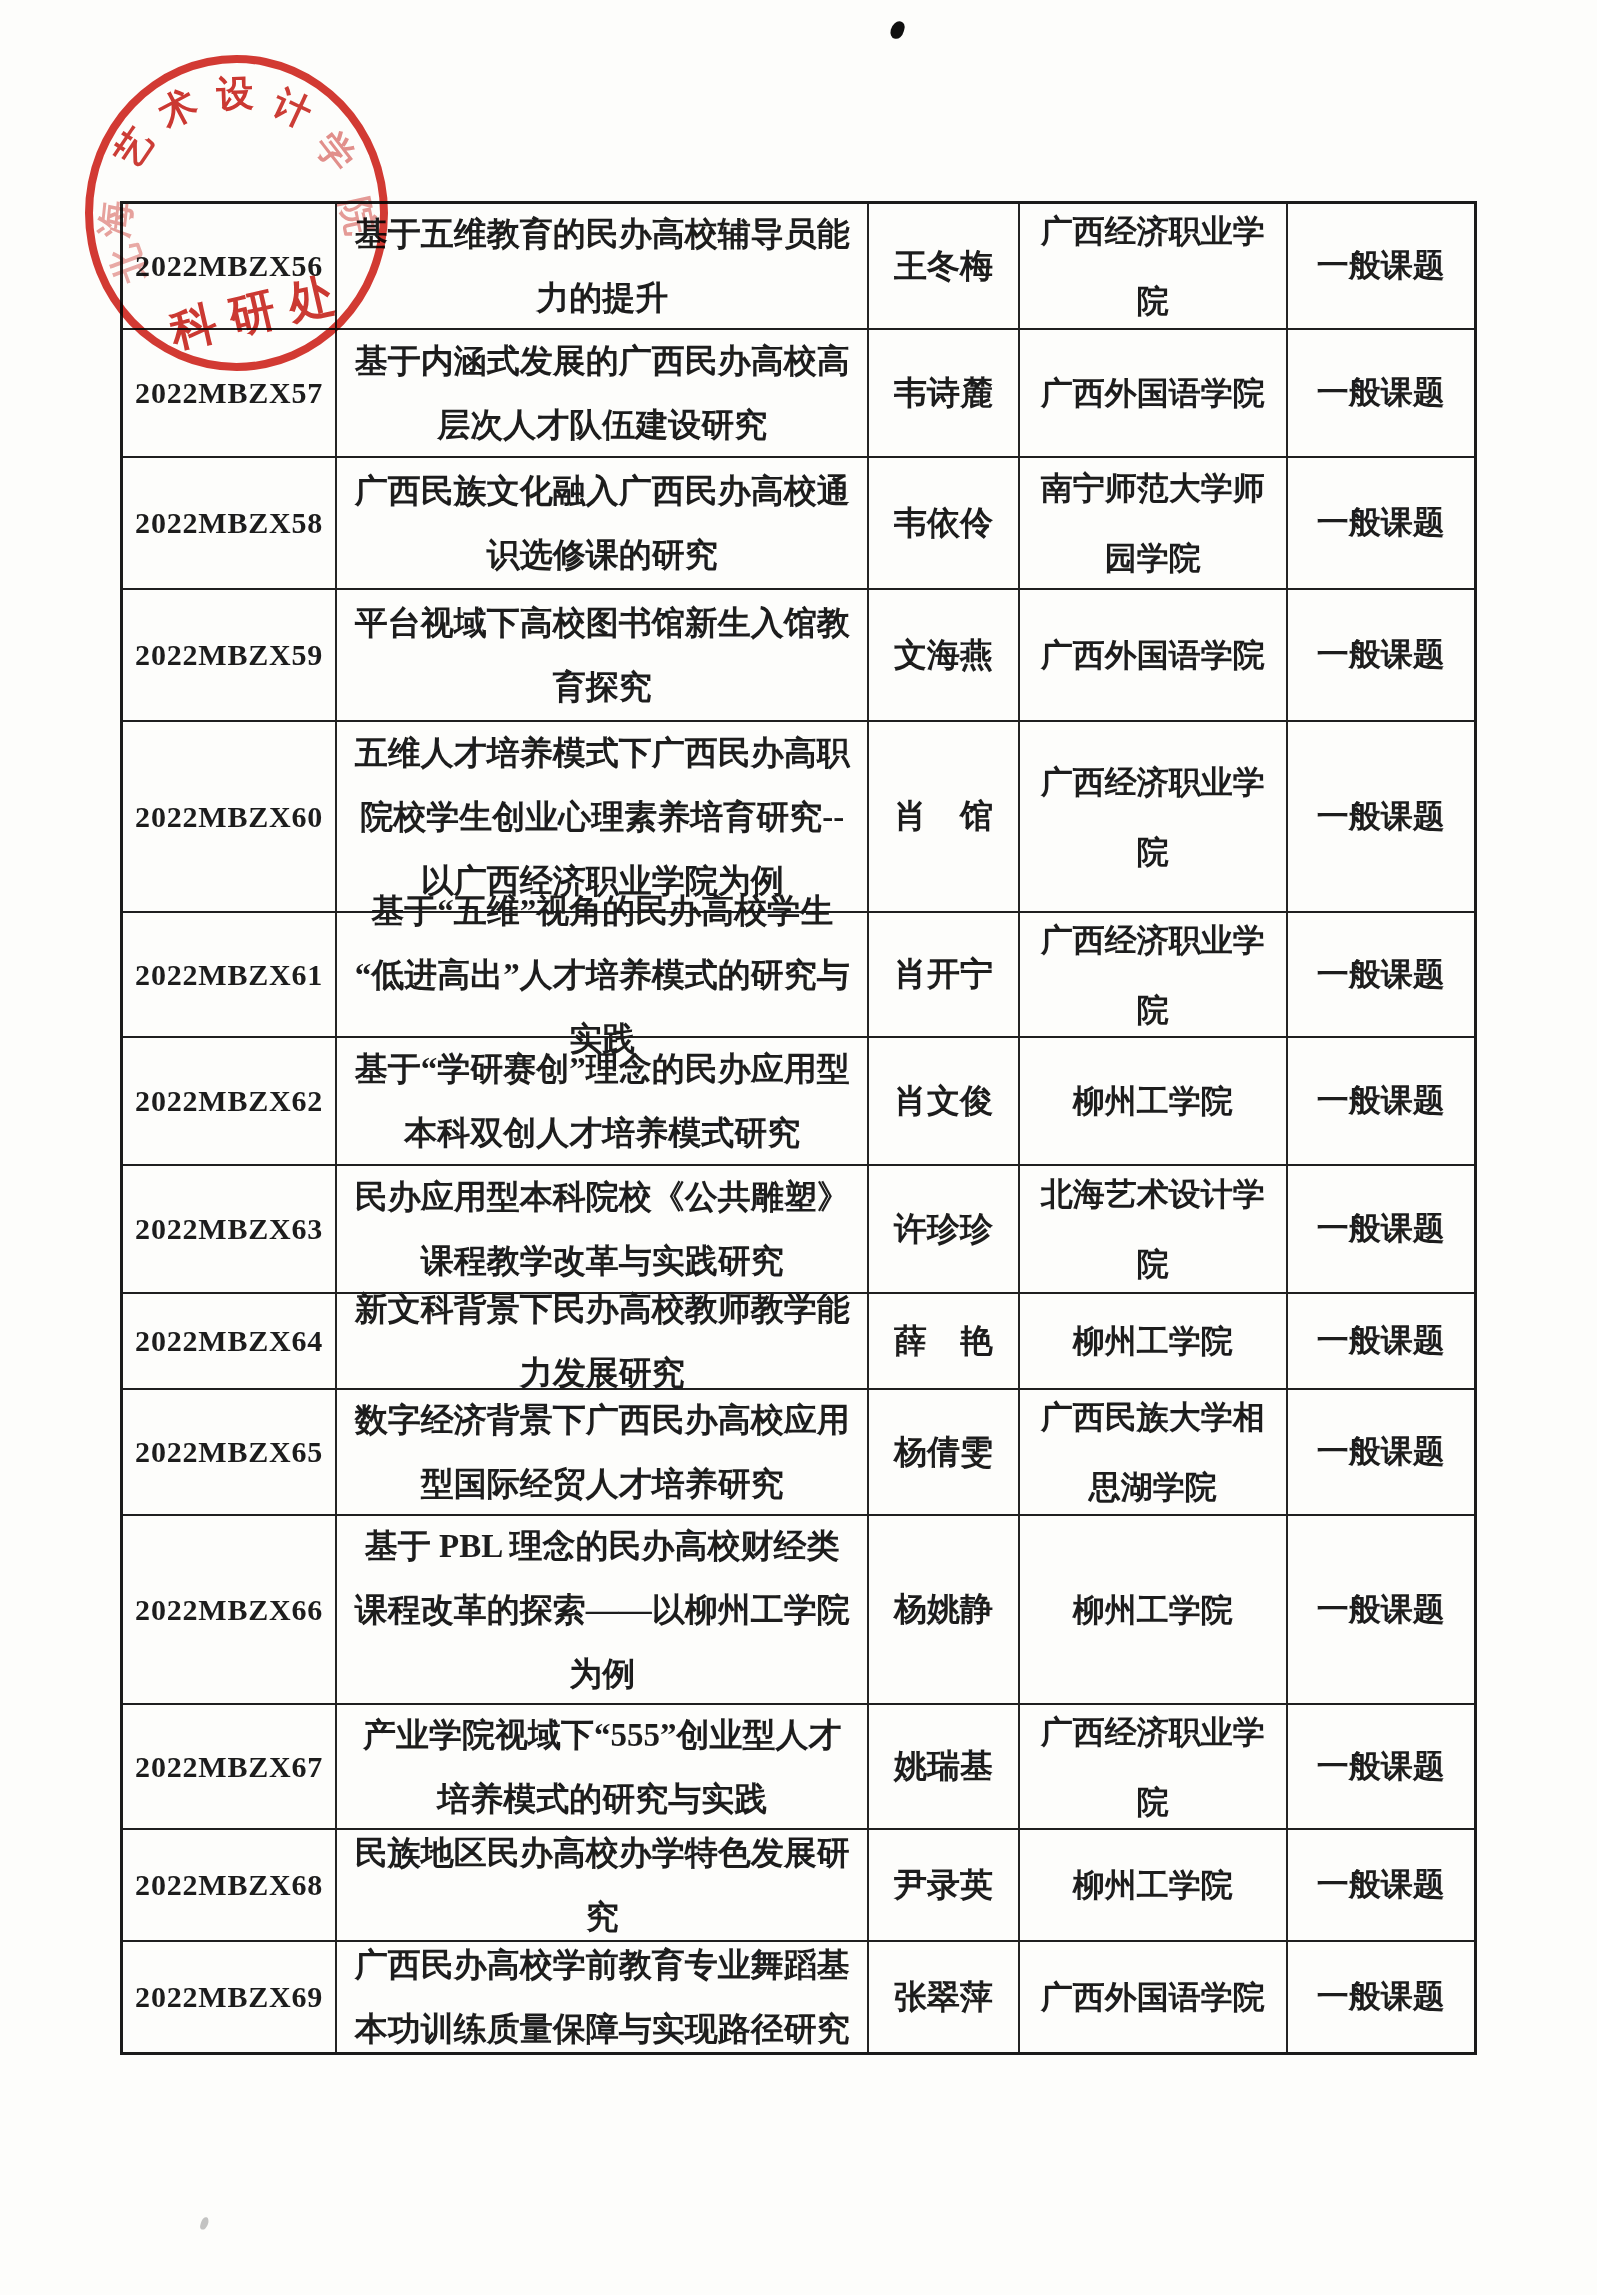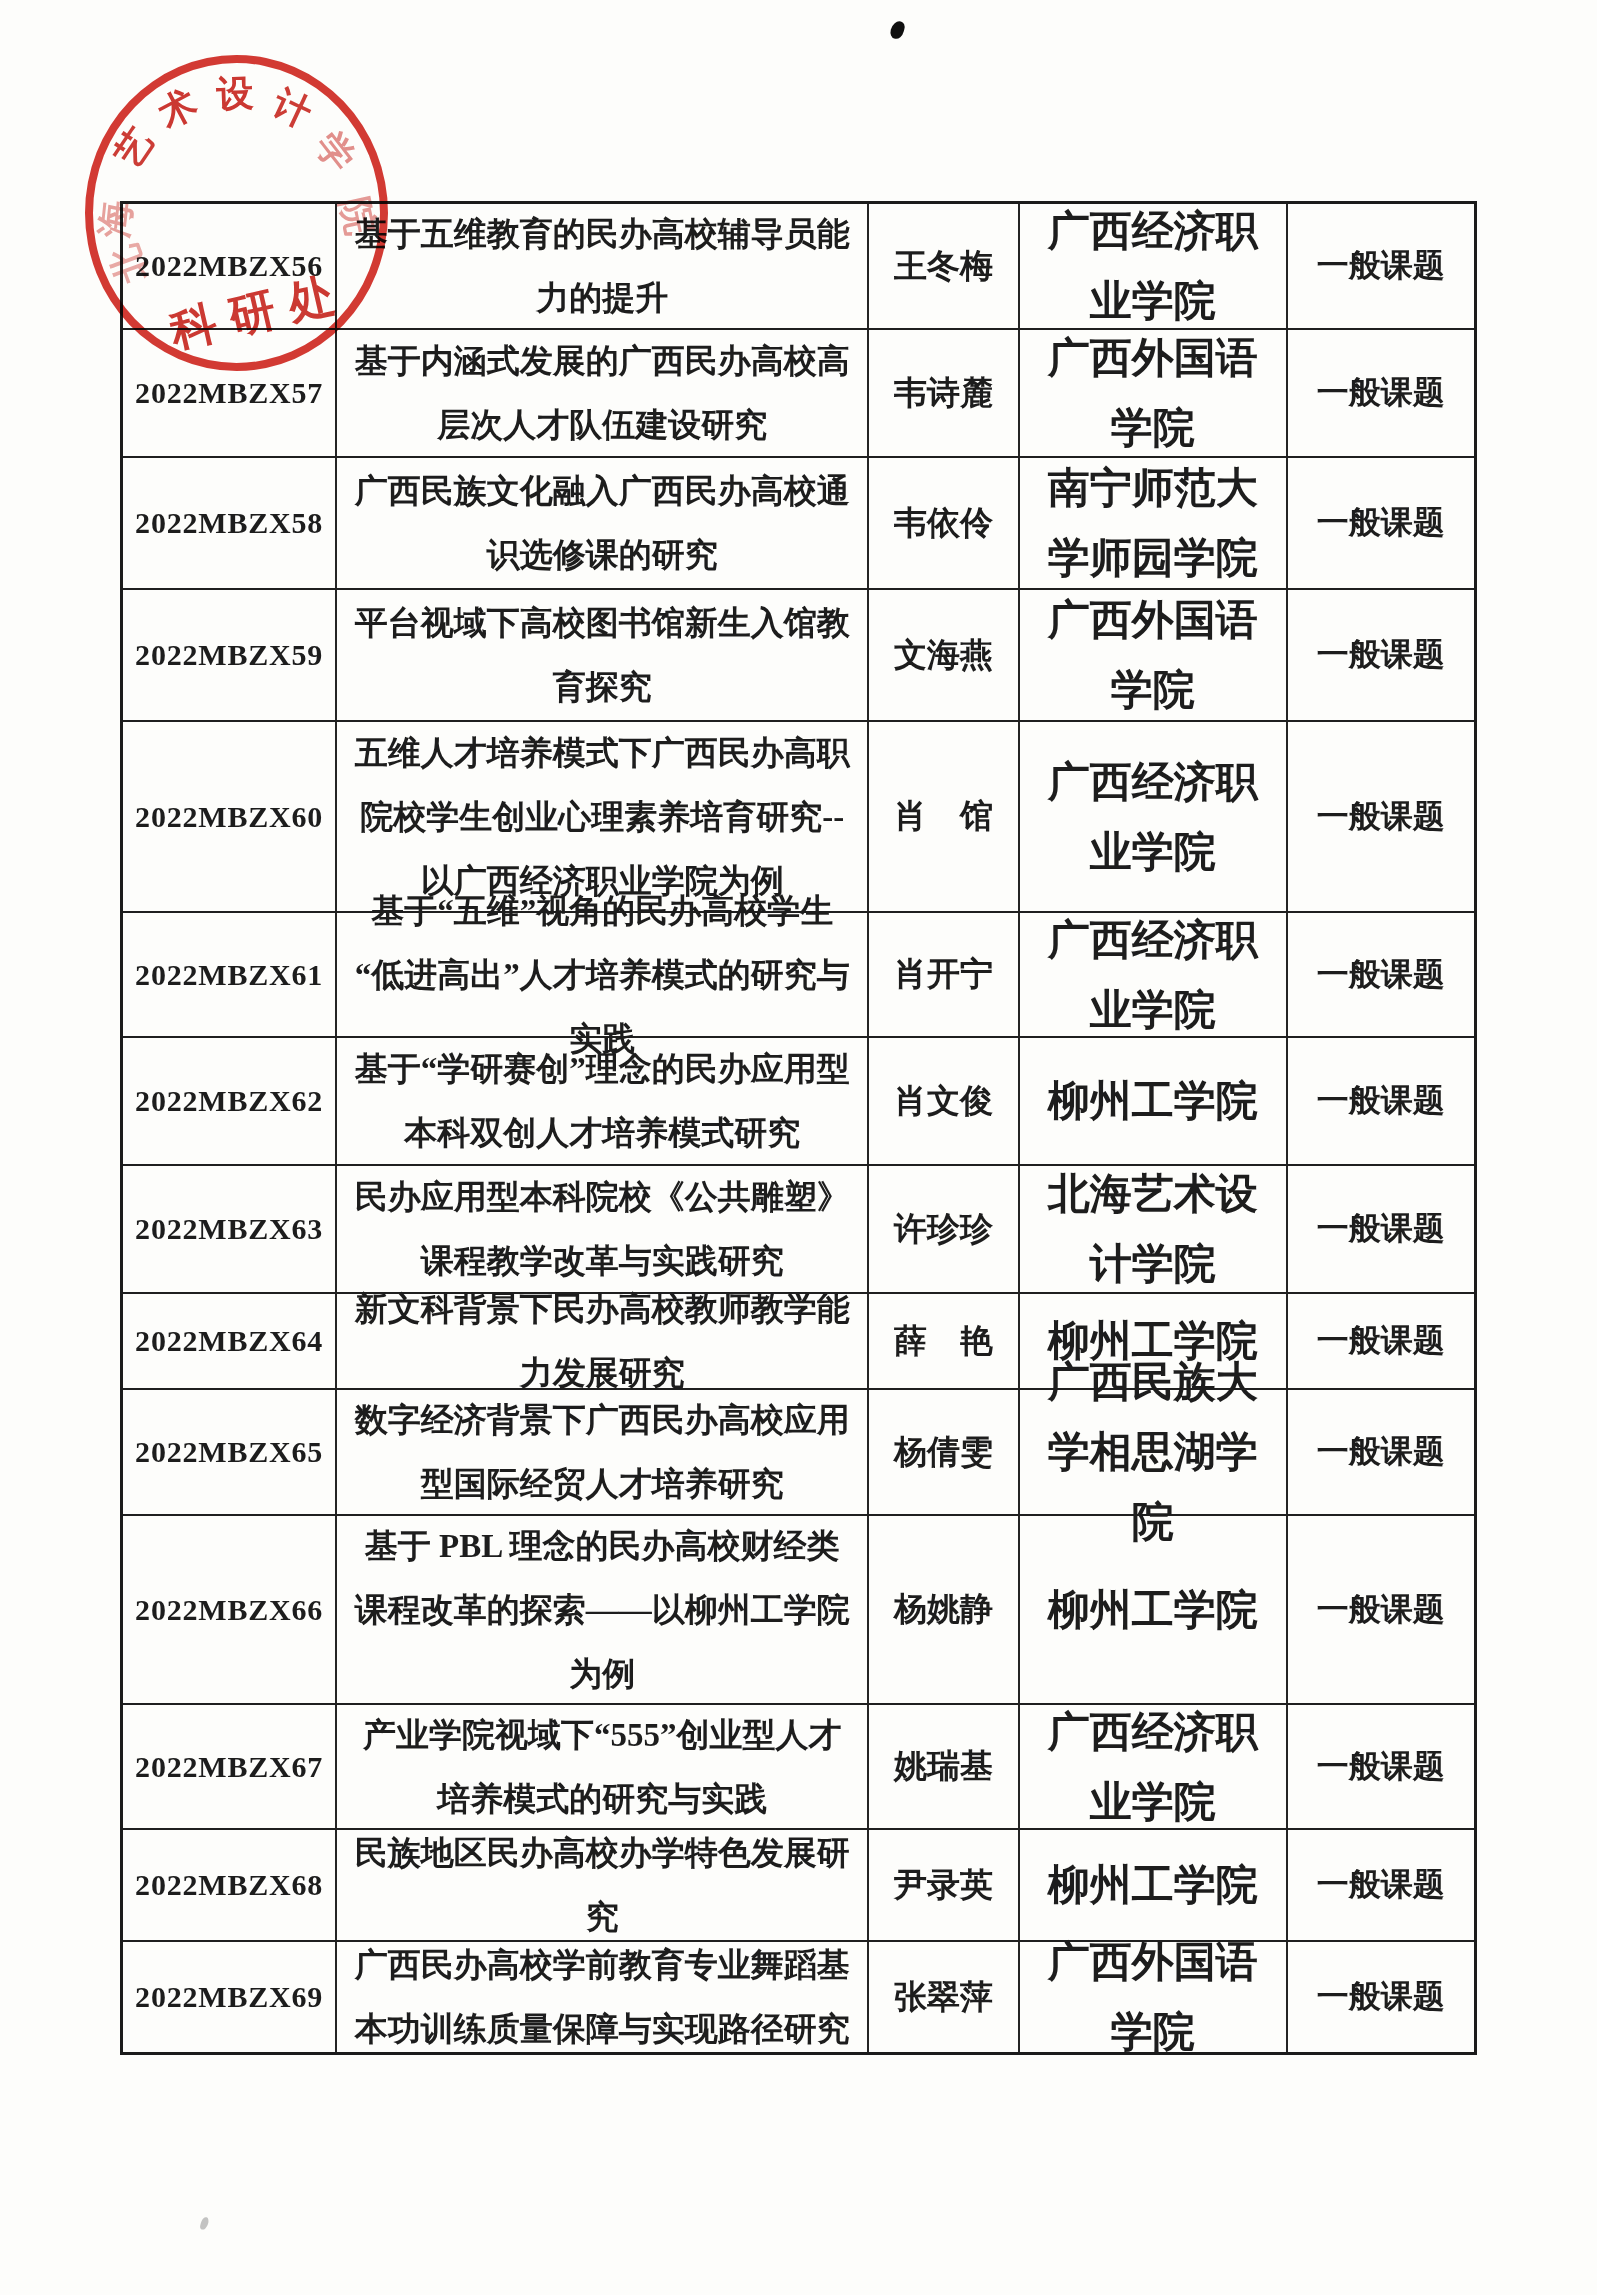--- a/index.html
+++ b/index.html
@@ -28,21 +28,21 @@
   .cell{
     box-sizing:border-box;
     border-right:2.4px solid #242424;
     display:flex;align-items:center;justify-content:center;
     text-align:center;
   }
   .cell:last-child{border-right:none;text-align:center;}
   .c-code{width:215px;font-size:30px;font-weight:600;letter-spacing:0.8px;}
   .c-title{width:534px;font-size:33px;font-weight:600;line-height:64px;padding:16px 16px;}
   .c-name{width:151px;font-size:33px;font-weight:600;}
-  .c-inst{width:269px;font-size:42px;font-weight:600;line-height:70px;padding:0 11px;}
+  .c-inst{width:269px;font-size:32px;font-weight:600;line-height:70px;padding:0 11px;}
   .c-cat{width:187px;font-size:32px;font-weight:600;white-space:nowrap;}
   
   .seal{position:absolute;left:0;top:0;width:446px;height:446px;pointer-events:none;mix-blend-mode:multiply;}
   .seal-ring{
     position:absolute;left:85px;top:55px;
     width:303px;height:316px;
     border:8.8px solid rgba(206,31,24,0.88);
     border-radius:50%;
     box-sizing:border-box;
   }

